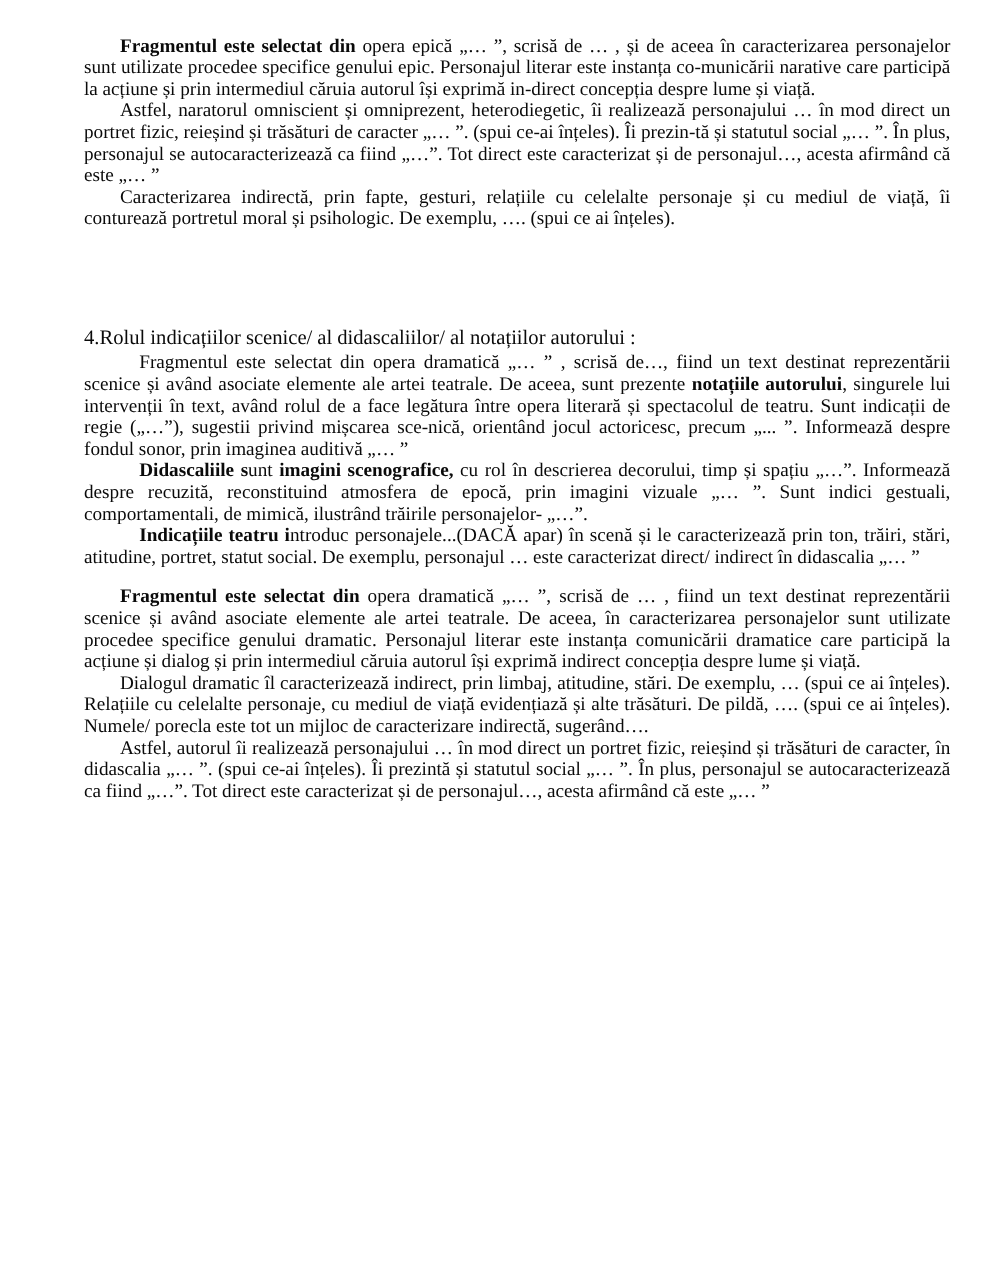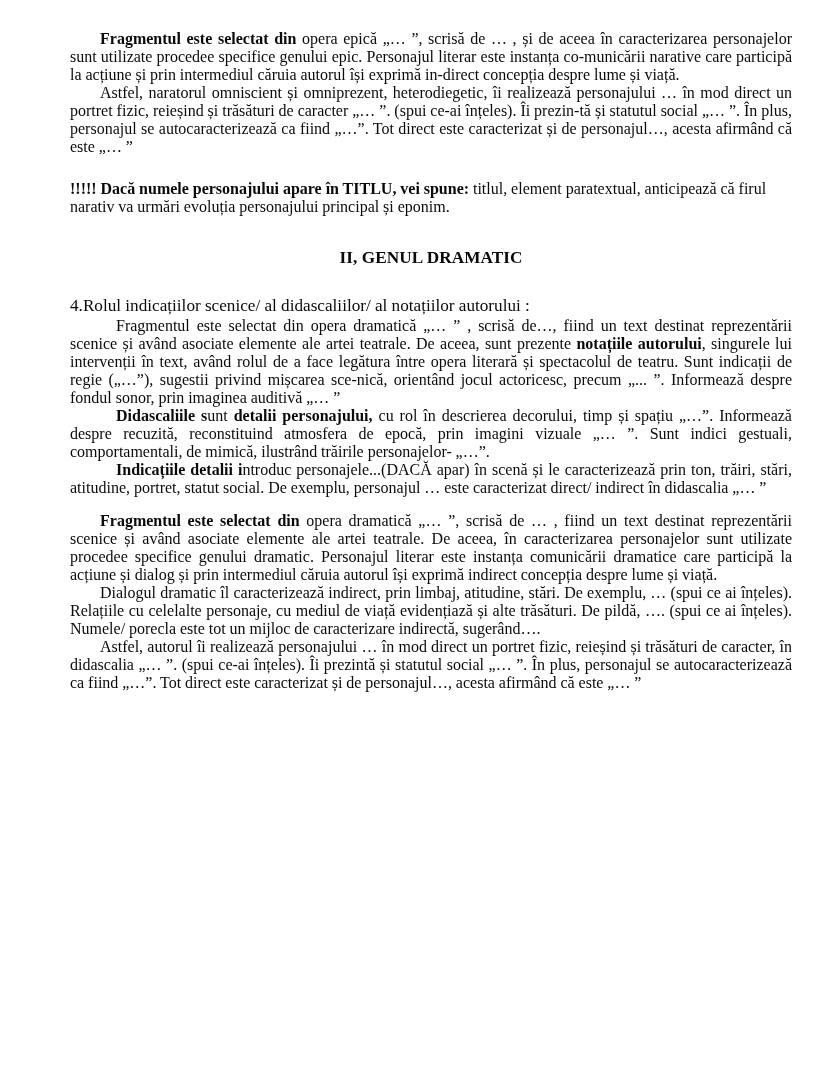--- a/index.html
+++ b/index.html
@@ -74,38 +74,37 @@
 </head>
 <body>
 
 <div class="page">
   <div class="content">
 
     <p class="body"><span class="b">Fragmentul este selectat din</span><span> opera epică „… ”, scrisă de … , și de aceea în caracterizarea personajelor sunt utilizate procedee specifice genului epic. Personajul literar este instanța co-municării narative care participă la acțiune și prin intermediul căruia autorul își exprimă in-direct concepția despre lume și viață.</span></p>
 
     <p class="body">Astfel, naratorul omniscient și omniprezent, heterodiegetic, îi realizează personajului … în mod direct un portret fizic, reieșind și trăsături de caracter „… ”. (spui ce-ai înțeles). Îi prezin-tă și statutul social „… ”. În plus, personajul se autocaracterizează ca fiind „…”. Tot direct este caracterizat și de personajul…, acesta afirmând că este „… ”</p>
 
+    <p class="body">Caracterizarea indirectă, prin fapte, gesturi, relațiile cu celelalte personaje și cu mediul de viață, îi conturează portretul moral și psihologic. De exemplu, …. (spui ce ai înțeles).</p>
 
     <div class="gap-lg"></div>
 
-    <p class="flush nojust"><span class="b">!!!!! Dacă numele personajului apare în TITLU, vei spune:</span><span> titlul, element paratextual, anticipează că firul narativ va urmări evoluția personajului principal și eponim.</span></p>
 
     <div class="gap-xl"></div>
 
-    <p class="heading-center">II, GENUL DRAMATIC</p>
 
     <div class="gap-lg"></div>
 
     <p class="heading-section">4.Rolul indicațiilor scenice/ al didascaliilor/ al notațiilor autorului :</p>
 
     <p class="body-deep"><span>Fragmentul este selectat din opera dramatică „… ” , scrisă de…,  fiind un text destinat reprezentării scenice și având asociate elemente ale artei teatrale. De aceea, sunt prezente </span><span class="b">notațiile autorului</span><span>, singurele lui intervenții în text, având rolul de a face legătura între opera literară și spectacolul de teatru.  Sunt indicații de regie („…”),  sugestii privind mișcarea sce-nică, orientând jocul actoricesc, precum „... ”. Informează despre fondul sonor, prin imaginea auditivă „… ”</span></p>
 
-    <p class="body-deep"><span class="b">Didascaliile s</span><span>unt </span><span class="b">detalii personajului,</span><span> cu rol în descrierea decorului, timp și spațiu „…”. Informează despre recuzită, reconstituind atmosfera de epocă, prin imagini vizuale „… ”. Sunt indici gestuali, comportamentali, de mimică, ilustrând trăirile personajelor- „…”.</span></p>
+    <p class="body-deep"><span class="b">Didascaliile s</span><span>unt </span><span class="b">imagini scenografice,</span><span> cu rol în descrierea decorului, timp și spațiu „…”. Informează despre recuzită, reconstituind atmosfera de epocă, prin imagini vizuale „… ”. Sunt indici gestuali, comportamentali, de mimică, ilustrând trăirile personajelor- „…”.</span></p>
 
-    <p class="body-deep"><span class="b">Indicațiile detalii i</span><span>ntroduc personajele...(DACĂ apar) în scenă și le caracterizează prin ton, trăiri, stări, atitudine, portret, statut social. De exemplu, personajul … este caracterizat direct/ indirect în didascalia „… ”</span></p>
+    <p class="body-deep"><span class="b">Indicațiile teatru i</span><span>ntroduc personajele...(DACĂ apar) în scenă și le caracterizează prin ton, trăiri, stări, atitudine, portret, statut social. De exemplu, personajul … este caracterizat direct/ indirect în didascalia „… ”</span></p>
 
     <div class="gap-md"></div>
 
 
     <p class="body"><span class="b">Fragmentul este selectat din</span><span> opera dramatică „… ”, scrisă de … ,  fiind un text destinat reprezentării scenice și având asociate elemente ale artei teatrale. De aceea, în caracterizarea personajelor sunt utilizate procedee specifice genului dramatic. Personajul literar este instanța comunicării dramatice care participă la acțiune și dialog și prin intermediul căruia autorul își exprimă indirect concepția despre lume și viață.</span></p>
 
     <p class="body">Dialogul dramatic îl caracterizează indirect, prin limbaj, atitudine, stări. De exemplu, … (spui ce ai înțeles).  Relațiile cu celelalte personaje, cu mediul de viață  evidențiază și alte trăsături. De pildă, …. (spui ce ai înțeles). Numele/ porecla este tot un mijloc de caracterizare indirectă, sugerând….</p>
 
     <p class="body">Astfel, autorul îi realizează personajului … în mod direct un portret fizic, reieșind și trăsături de caracter, în didascalia „… ”. (spui ce-ai înțeles). Îi prezintă și statutul social „… ”. În plus, personajul se autocaracterizează ca fiind „…”. Tot direct este caracterizat și de personajul…, acesta afirmând că este „… ”</p>
 

